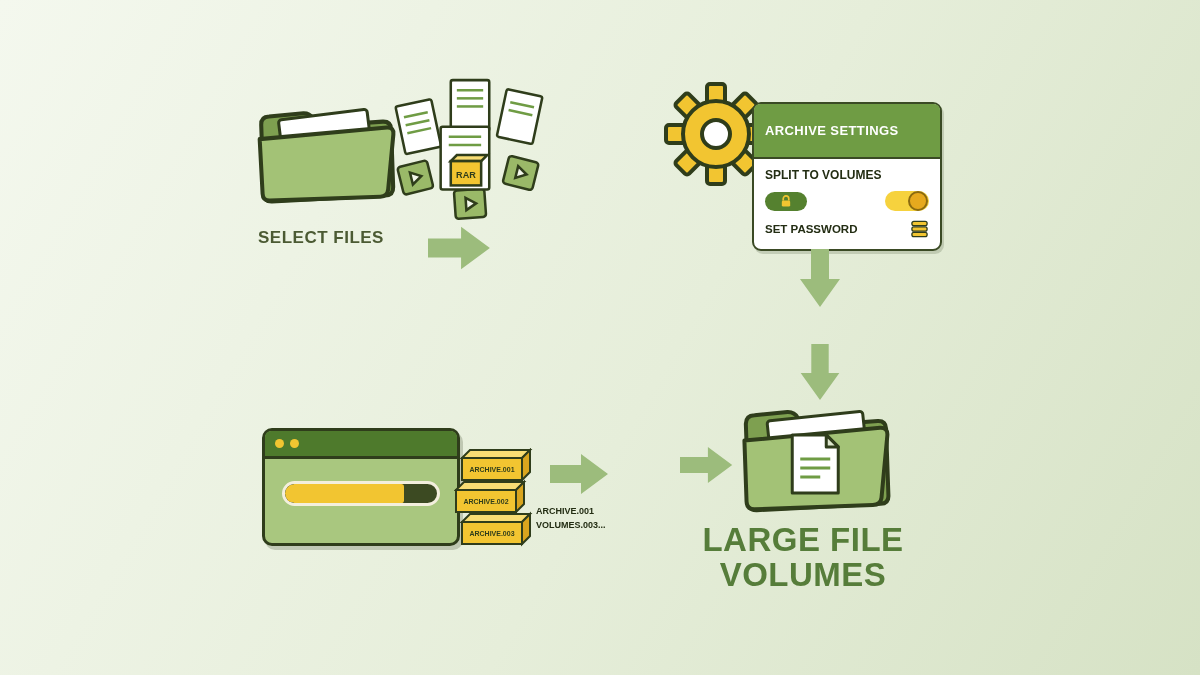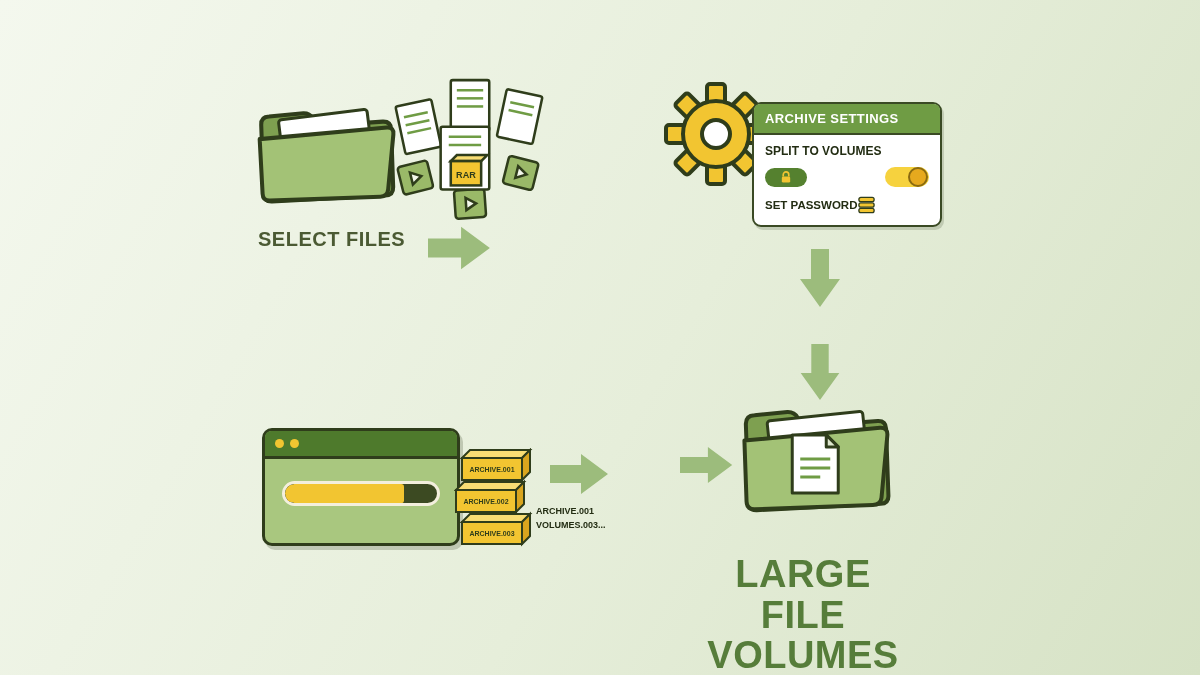--- a/index.html
+++ b/index.html
@@ -6,67 +6,67 @@
   .canvas{
     position:relative;width:1200px;height:675px;overflow:hidden;
     font-family:"Liberation Sans",sans-serif;
     background:linear-gradient(120deg,#f4f8ee 0%,#e6eeda 55%,#d6e2c5 100%);
   }
   .abs{position:absolute;}
 
   
   .folder1{left:250px;top:90px;width:152px;height:122px;transform:rotate(-2deg);}
   .files{left:388px;top:76px;width:162px;height:150px;}
-  .select-label{left:258px;top:228px;font-size:20px;font-weight:bold;color:#4b5a33;letter-spacing:.5px;text-align:center;}
+  .select-label{left:258px;top:228px;font-size:17px;font-weight:bold;color:#4b5a33;letter-spacing:.5px;text-align:center;}
 
   
   .arrow1{left:428px;top:224px;width:64px;height:48px;}
   .arrow2{left:550px;top:452px;width:60px;height:44px;}
   .arrow3{left:680px;top:442px;width:54px;height:46px;}
   .down1{left:798px;top:248px;width:44px;height:62px;}
   .down2{left:798px;top:344px;width:44px;height:58px;}
 
   
   .gear{left:664px;top:82px;width:104px;height:104px;}
   .panel{left:752px;top:102px;width:186px;background:#ffffff;border:2px solid #3a4a24;
          border-radius:9px;box-shadow:2px 3px 0 rgba(47,61,27,.18);}
   .panel-header{background:#6f9c44;color:#ffffff;font-size:13px;font-weight:bold;
-                letter-spacing:.4px;padding:7px 11px;border-bottom:2px solid #3a4a24;
+                letter-spacing:.4px;padding:19px 11px;border-bottom:2px solid #3a4a24;
                 border-radius:6px 6px 0 0;}
   .option-label{padding:9px 11px 3px;font-size:12px;font-weight:bold;color:#232d13;}
   .controls{display:flex;justify-content:space-between;align-items:center;padding:6px 11px;}
   .lock-pill{width:42px;height:19px;background:#55812f;border-radius:10px;
              display:flex;align-items:center;justify-content:center;}
   .lock-pill svg{width:12px;height:13px;}
   .toggle{width:44px;height:20px;background:#f6d23e;border-radius:10px;position:relative;}
   .knob{position:absolute;right:1px;top:0px;width:20px;height:20px;border-radius:50%;
         background:#e6a91e;border:2px solid #8a6a10;box-sizing:border-box;}
-  .pass-row{display:flex;align-items:center;
+  .pass-row{display:flex;justify-content:space-between;align-items:center;
             padding:3px 11px 11px;font-size:11.5px;font-weight:bold;color:#232d13;}
   .pass-row svg{width:19px;height:18px;}
 
   
   .window{left:262px;top:428px;width:198px;height:118px;background:#a9c77f;
           border:3px solid #2f3d1b;border-radius:10px;box-shadow:3px 4px 0 rgba(47,61,27,.22);
           box-sizing:border-box;}
   .win-header{height:25px;background:#4e7a2c;border-bottom:3px solid #2f3d1b;
               border-radius:6px 6px 0 0;display:flex;align-items:center;gap:6px;padding-left:10px;}
   .dot{width:9px;height:9px;border-radius:50%;background:#f2c531;}
   .track{position:absolute;left:17px;top:50px;width:158px;height:25px;background:#3c4a22;
          border:3px solid #f3efdd;border-radius:14px;overflow:hidden;box-sizing:border-box;}
   .fill{height:100%;width:78%;background:#f2c531;border-radius:10px 3px 3px 10px;}
 
   
   .boxes{left:454px;top:448px;width:80px;height:102px;}
   .captions{left:536px;top:504px;font-size:9px;font-weight:bold;color:#232d13;line-height:1.6;}
 
   
   .folder2{left:733px;top:386px;width:170px;height:140px;transform:rotate(-2deg);}
-  .result{left:688px;top:522px;width:230px;text-align:center;font-size:38px;font-weight:800;
-          color:#567d3a;line-height:1.07;letter-spacing:.5px;margin-top:32px;}
+  .result{left:688px;top:522px;width:230px;text-align:center;font-size:33px;font-weight:800;
+          color:#567d3a;line-height:1.07;letter-spacing:.5px;}
 </style>
 </head>
 <body>
 
 <div class="canvas">
 
   <svg class="abs folder1" viewBox="0 0 150 120">
     <path d="M12 32 Q12 24 20 24 L54 22 Q60 22 63 27 L68 35 L132 33 Q140 33 140 41 L140 98 Q140 106 132 106 L20 108 Q12 108 12 100 Z" fill="#7ea050" stroke="#2f3d1b" stroke-width="4" stroke-linejoin="round"></path>
     <rect x="30" y="24" width="88" height="26" rx="3" transform="rotate(-5 74 37)" fill="#ffffff" stroke="#2f3d1b" stroke-width="3"></rect>
     <path d="M10 46 L136 39 Q143 39 142 46 L135 100 Q134 107 127 107 L18 107 Q11 107 11 100 Z" fill="#a3c276" stroke="#2f3d1b" stroke-width="4" stroke-linejoin="round"></path>

